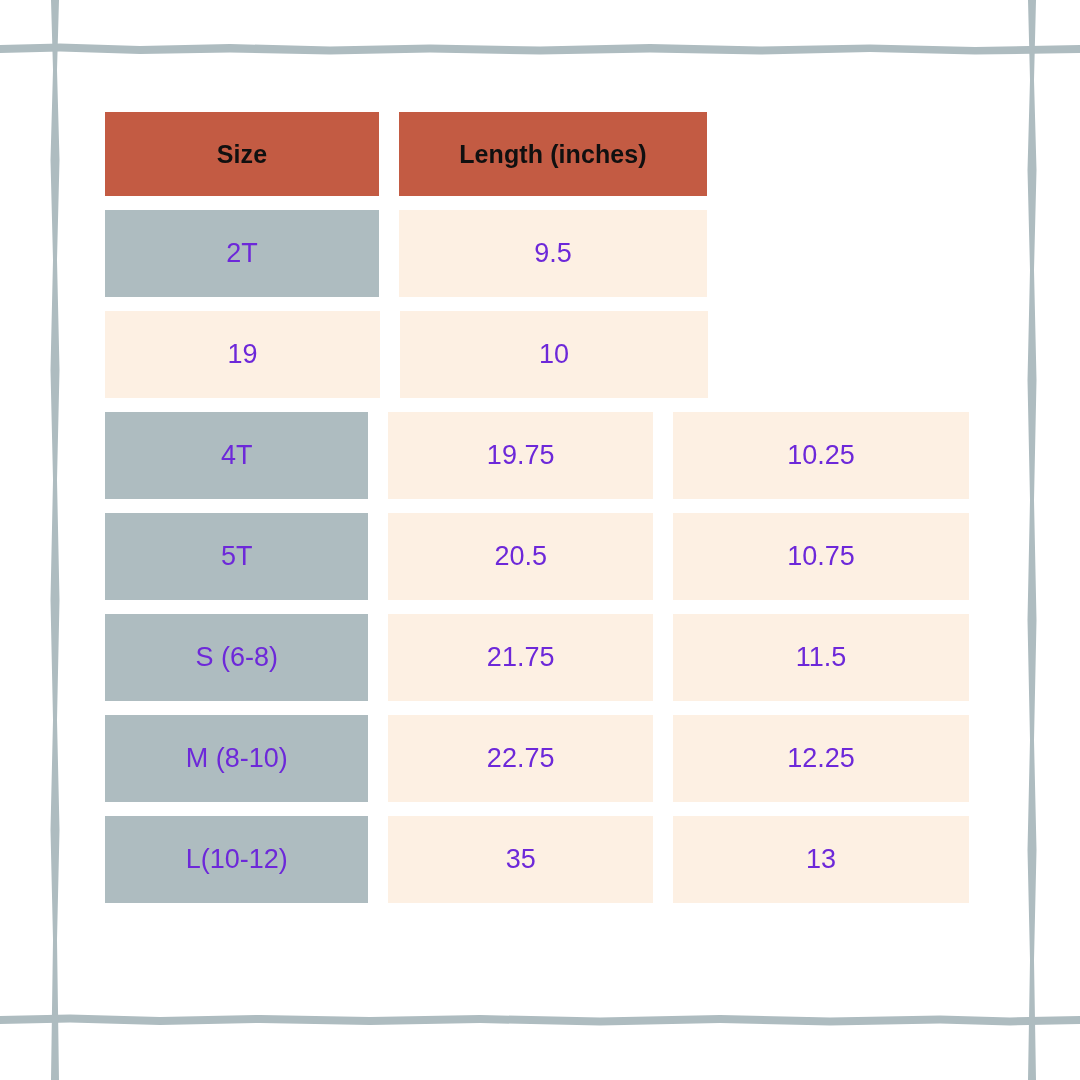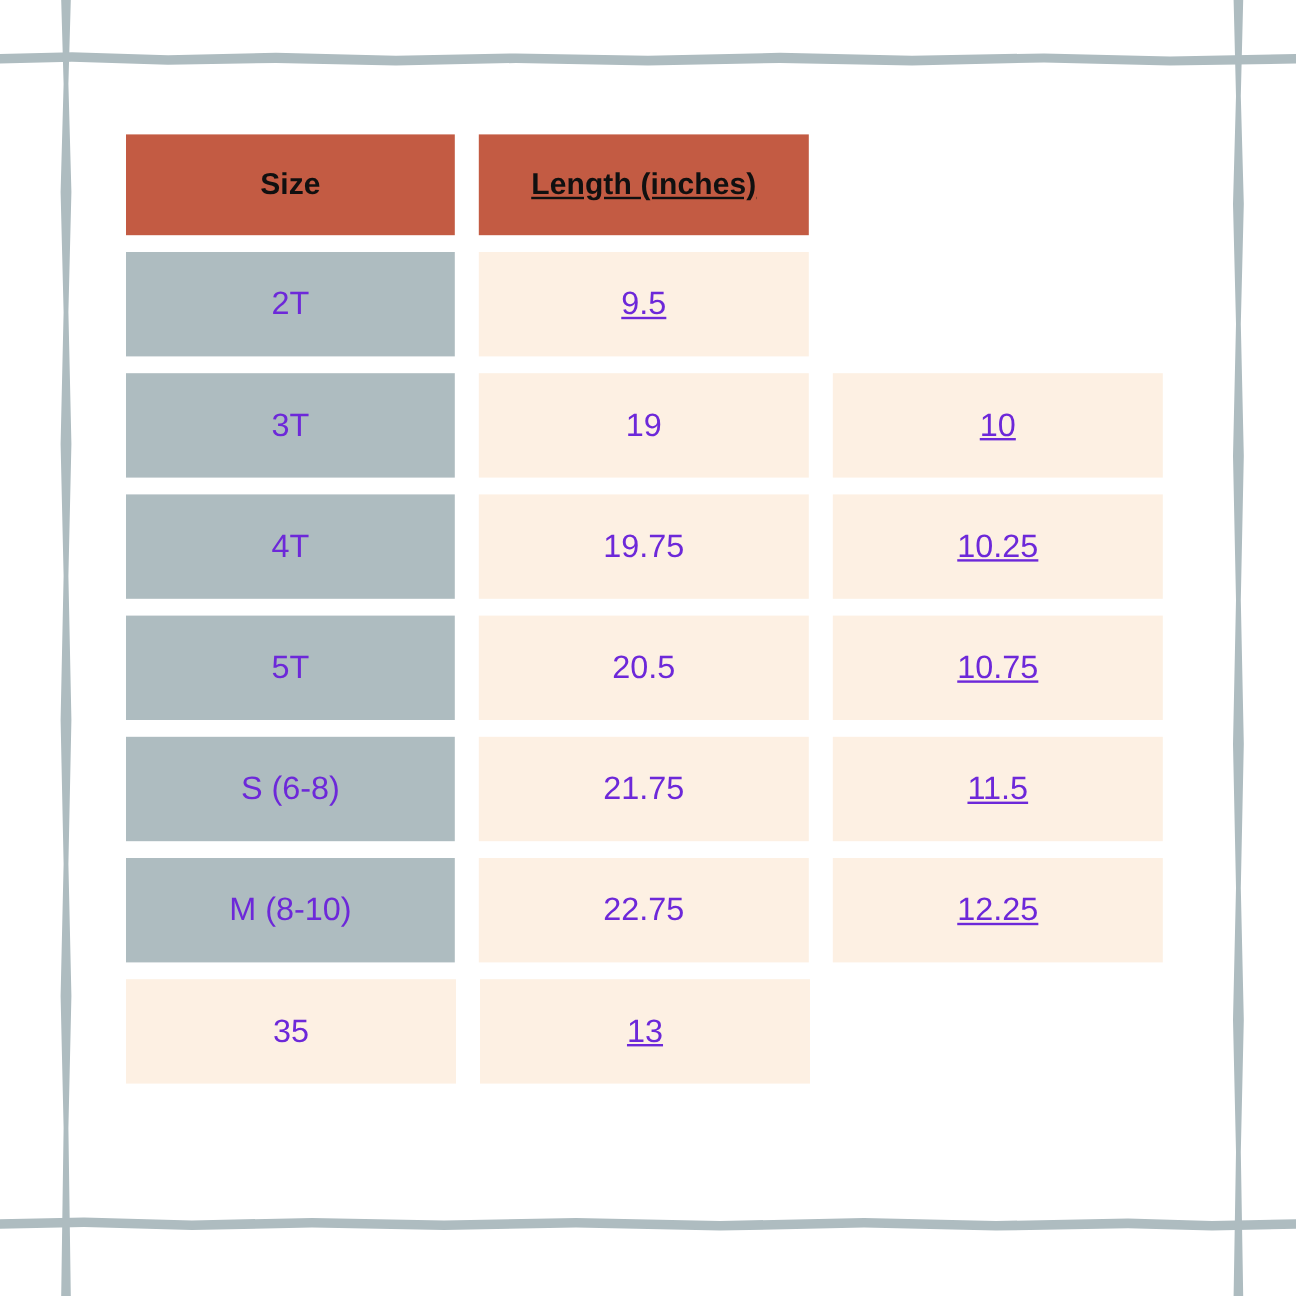--- a/index.html
+++ b/index.html
@@ -50,21 +50,21 @@
     display: flex;
     align-items: center;
     justify-content: center;
     text-align: center;
     box-sizing: border-box;
     line-height: 1.15;
   }
 
   .col-size   { width: 274px; }
   .col-waist  { width: 275px; }
-  .col-length { width: 275px; text-decoration: underline; }
+  .col-length { width: 308px; }
 
   
   .chart-row.header .cell {
     height: 84px;
     background: #c35b43;
     color: #101010;
     font-weight: bold;
     font-size: 25px;
     letter-spacing: 0.1px;
   }
@@ -108,21 +108,20 @@
     <div class="cell col-size">Size</div>
     <div class="cell col-length">Length (inches)</div>
   </div>
 
   <div class="chart-row body">
     <div class="cell col-size">2T</div>
     <div class="cell col-length">9.5</div>
   </div>
 
   <div class="chart-row body">
-    <div class="cell col-size">3T</div>
     <div class="cell col-waist">19</div>
     <div class="cell col-length">10</div>
   </div>
 
   <div class="chart-row body">
     <div class="cell col-size">4T</div>
     <div class="cell col-waist">19.75</div>
     <div class="cell col-length">10.25</div>
   </div>
 
@@ -138,17 +137,18 @@
     <div class="cell col-length">11.5</div>
   </div>
 
   <div class="chart-row body">
     <div class="cell col-size">M (8-10)</div>
     <div class="cell col-waist">22.75</div>
     <div class="cell col-length">12.25</div>
   </div>
 
   <div class="chart-row body">
+    <div class="cell col-size">L(10-12)</div>
     <div class="cell col-waist">35</div>
     <div class="cell col-length">13</div>
   </div>
 
 </div>
 
 </body></html>

